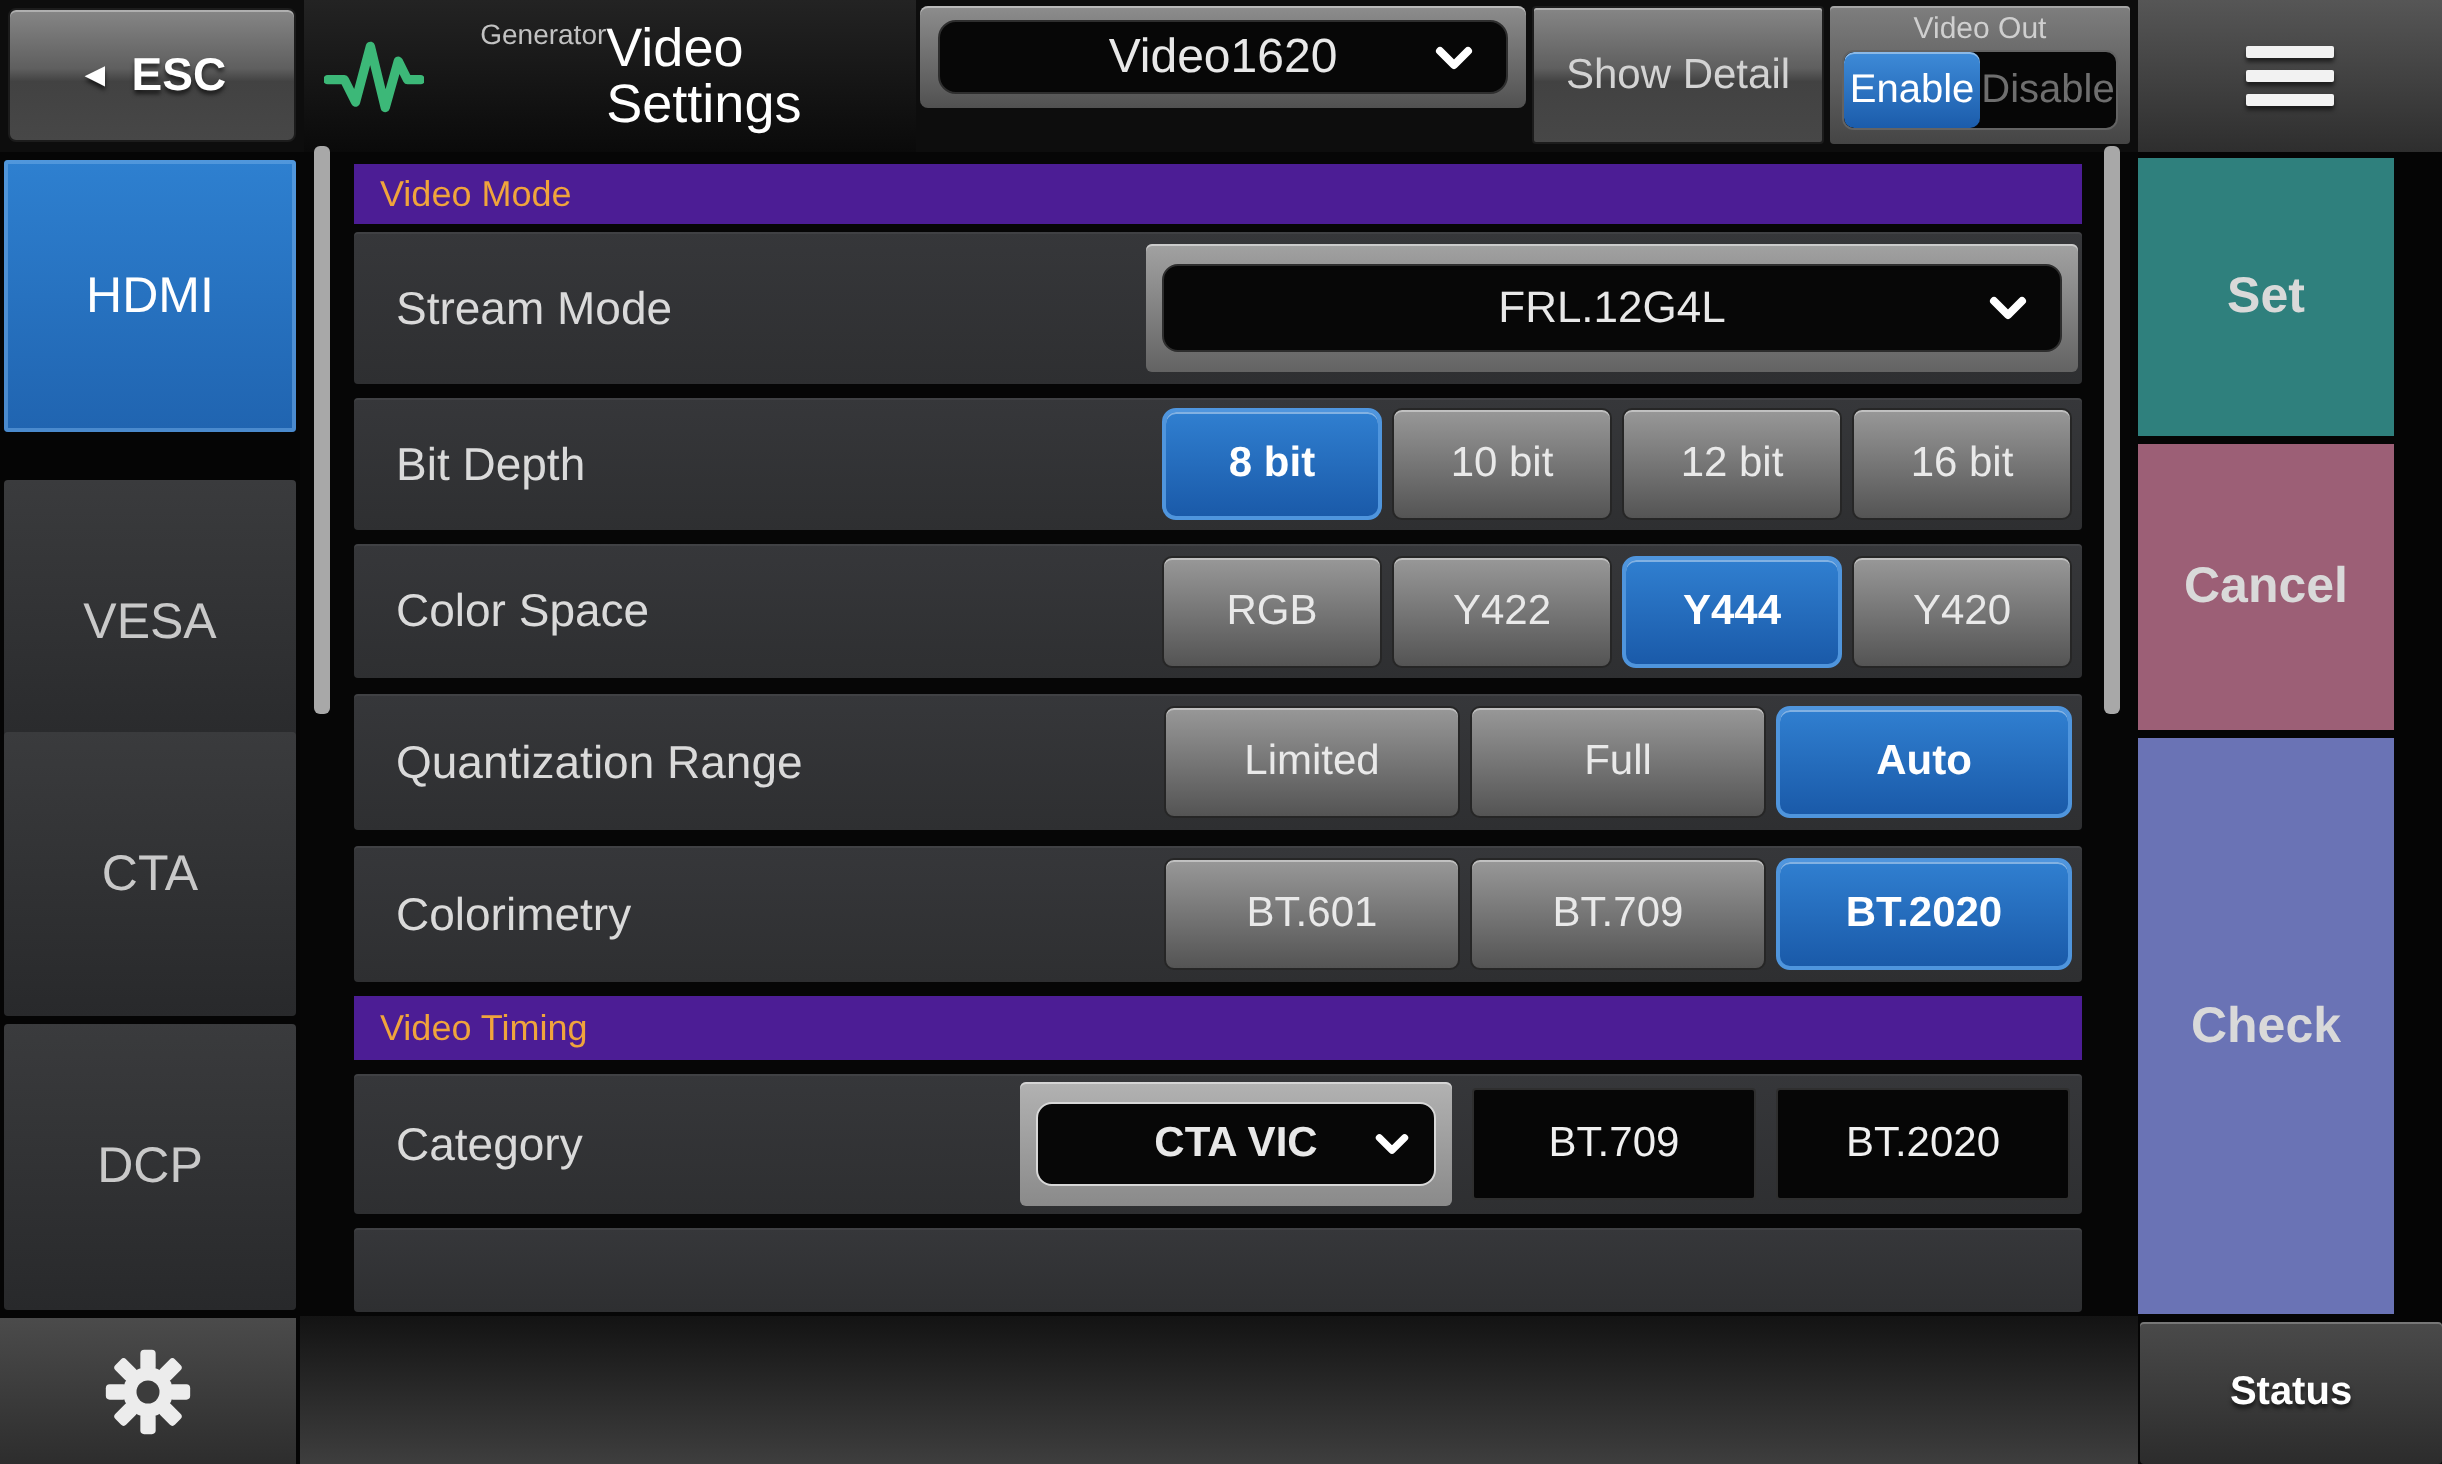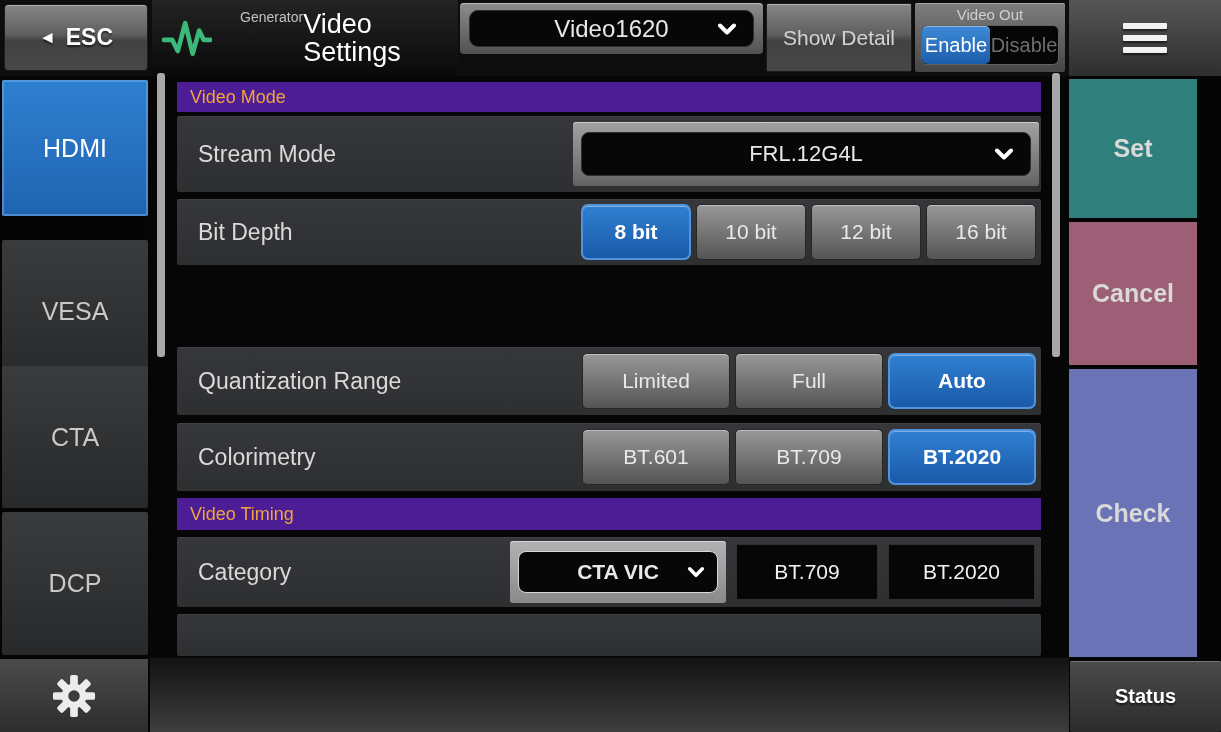--- a/index.html
+++ b/index.html
@@ -205,20 +205,29 @@
   <div class="row" style="top:199px; height:66px;">
     <span class="row-label">Bit Depth</span>
     <div class="opts">
       <button class="opt w4 sel">8 bit</button>
       <button class="opt w4">10 bit</button>
       <button class="opt w4">12 bit</button>
       <button class="opt w4">16 bit</button>
     </div>
   </div>
 
+  <div class="row" style="top:272px; height:67px;">
+    <span class="row-label">Color Space</span>
+    <div class="opts">
+      <button class="opt w4">RGB</button>
+      <button class="opt w4">Y422</button>
+      <button class="opt w4 sel">Y444</button>
+      <button class="opt w4">Y420</button>
+    </div>
+  </div>
 
   <div class="row" style="top:347px; height:68px;">
     <span class="row-label">Quantization Range</span>
     <div class="opts">
       <button class="opt w3">Limited</button>
       <button class="opt w3">Full</button>
       <button class="opt w3 sel">Auto</button>
     </div>
   </div>
 

